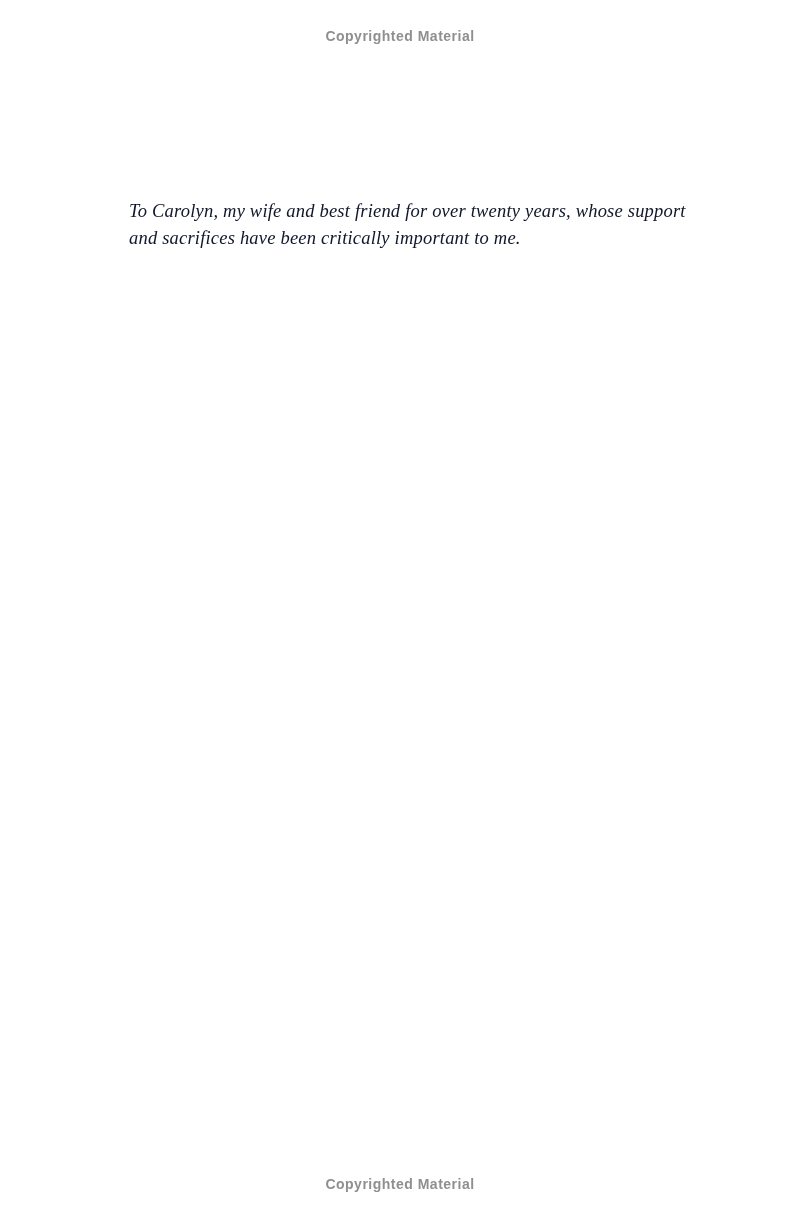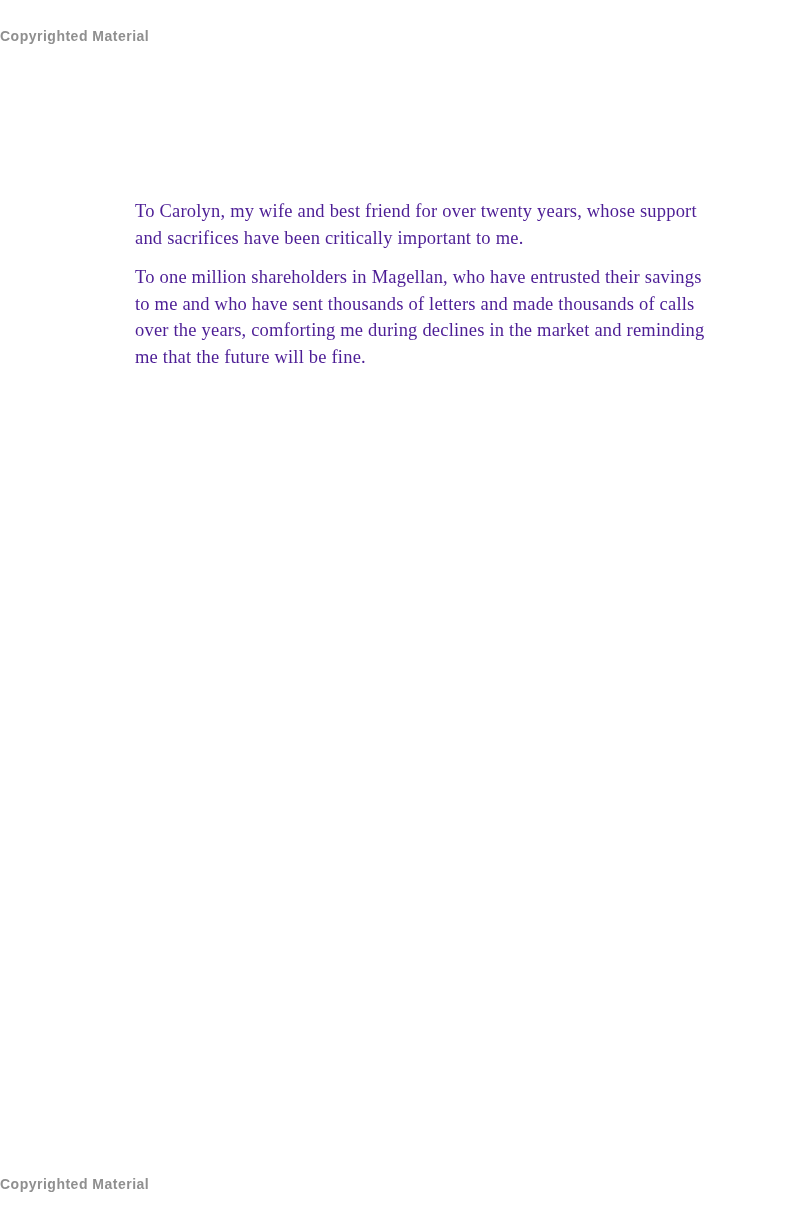--- a/index.html
+++ b/index.html
@@ -12,50 +12,51 @@
     width: 800px;
     height: 1226px;
     background: #ffffff;
     overflow: hidden;
     font-family: "Liberation Serif", serif;
   }
   .watermark {
     position: absolute;
     left: 0;
     width: 100%;
+    text-align: center;
     font-family: "Liberation Sans", sans-serif;
     font-size: 14px;
     font-weight: bold;
     letter-spacing: 0.5px;
     color: #8f8f8f;
   }
   .watermark.top { top: 28px; }
   .watermark.bottom { top: 1176px; }
   .dedication {
     position: absolute;
     left: 125px;
     top: 198px;
     width: 592px;
   }
   .dedication p {
-    margin: 0 0 13px 10px;
+    margin: 0 0 13px 4px;
     font-family: "Liberation Serif", serif;
+    font-style: italic;
     font-size: 18.5px;
     line-height: 26.5px;
-    color: #4c1d95;
+    color: #0f172a;
     letter-spacing: 0.2px;
   }
 </style>
 </head>
 <body>
 
 <div class="page">
 
   <div class="watermark top">Copyrighted Material</div>
 
   <div class="dedication">
     <p>To Carolyn, my wife and best friend for over twenty years, whose support and sacrifices have been critically important to me.</p>
-    <p>To one million shareholders in Magellan, who have entrusted their savings to me and who have sent thousands of letters and made thousands of calls over the years, comforting me during declines in the market and reminding me that the future will be fine.</p>
   </div>
 
   <div class="watermark bottom">Copyrighted Material</div>
 
 </div>
 
 </body></html>

